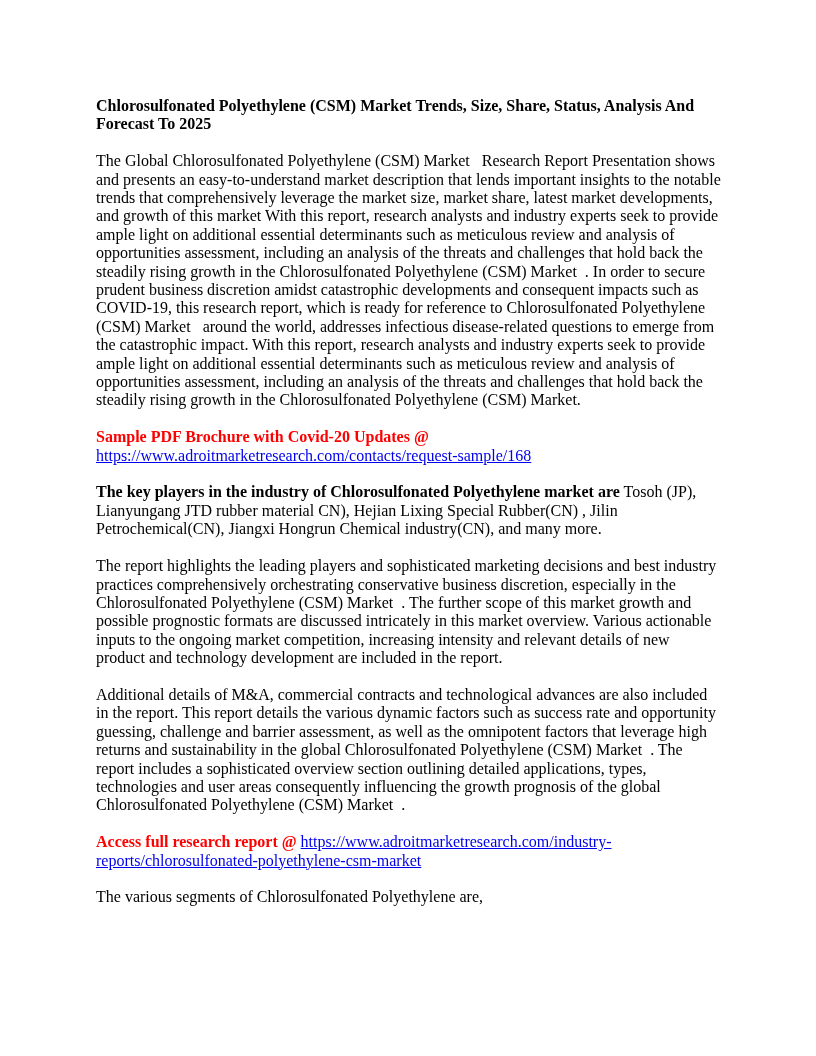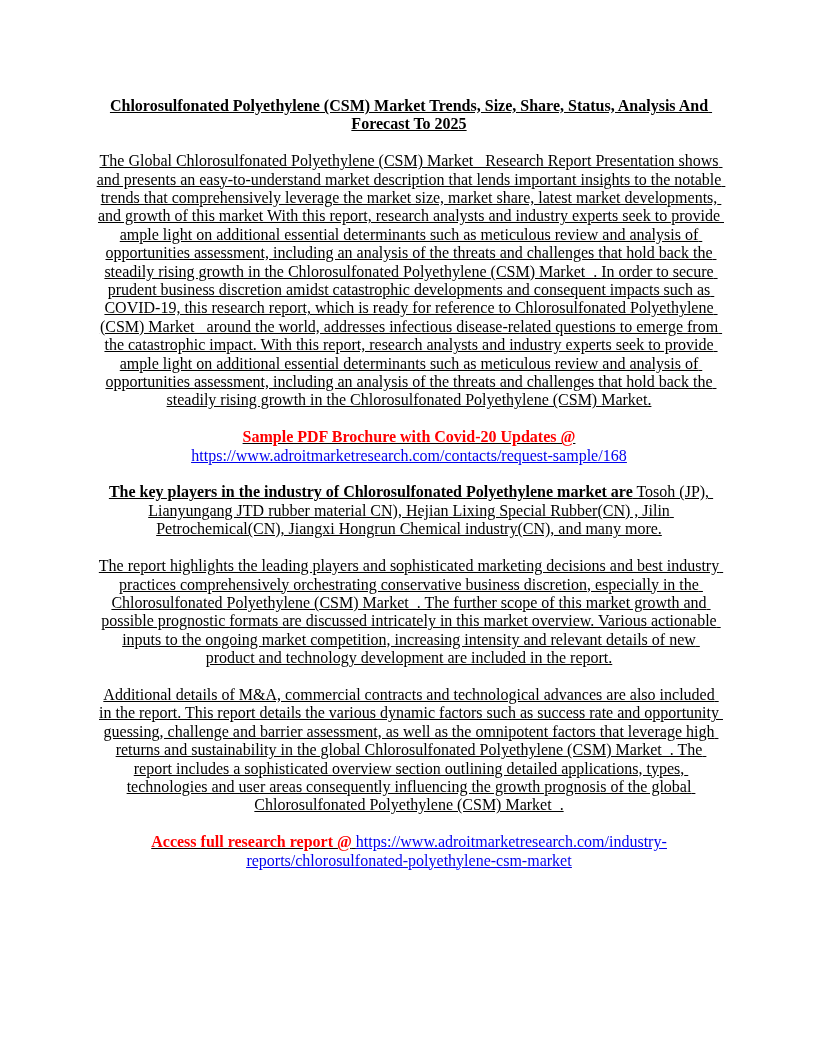--- a/index.html
+++ b/index.html
@@ -16,22 +16,21 @@
     position: absolute;
     left: 96px;
     top: 97px;
     width: 626px;
   }
   .para, .doc-title {
     font-size: 16px;
     line-height: 18.4px;
     margin: 0 0 18.4px 0;
     white-space: pre-wrap;
-    text-align: center;
-    text-decoration: underline;
+    text-align: left;
   }
   .doc-title { font-weight: bold; }
   .bold { font-weight: bold; }
   .red { color: var(--heading-red, #ff0000); font-weight: bold; }
   a.doc-link {
     color: var(--link-blue, #0000ee);
     text-decoration: underline;
     cursor: pointer;
     word-break: normal;
     overflow-wrap: break-word;
@@ -49,13 +48,14 @@
 
   <p class="para"><span class="bold">The key players in the industry of Chlorosulfonated Polyethylene market are</span><span> Tosoh (JP), Lianyungang JTD rubber material CN), Hejian Lixing Special Rubber(CN) , Jilin Petrochemical(CN), Jiangxi Hongrun Chemical industry(CN), and many more.</span></p>
 
   <p class="para">The report highlights the leading players and sophisticated marketing decisions and best industry practices comprehensively orchestrating conservative business discretion, especially in the Chlorosulfonated Polyethylene (CSM) Market  . The further scope of this market growth and possible prognostic formats are discussed intricately in this market overview. Various actionable inputs to the ongoing market competition, increasing intensity and relevant details of new product and technology development are included in the report.</p>
 
   <p class="para">Additional details of M&amp;A, commercial contracts and technological advances are also included in the report. This report details the various dynamic factors such as success rate and opportunity guessing, challenge and barrier assessment, as well as the omnipotent factors that leverage high returns and sustainability in the global Chlorosulfonated Polyethylene (CSM) Market  . The report includes a sophisticated overview section outlining detailed applications, types, technologies and user areas consequently influencing the growth prognosis of the global Chlorosulfonated Polyethylene (CSM) Market  .</p>
 
   <p class="para"><span class="red">Access full research report @</span><span> </span><a class="doc-link" href="#">https://www.adroitmarketresearch.com/industry-reports/chlorosulfonated-polyethylene-csm-market</a></p>
 
 
+  <p class="para">The various segments of Chlorosulfonated Polyethylene are,</p>
 </div>
 
 </body></html>

